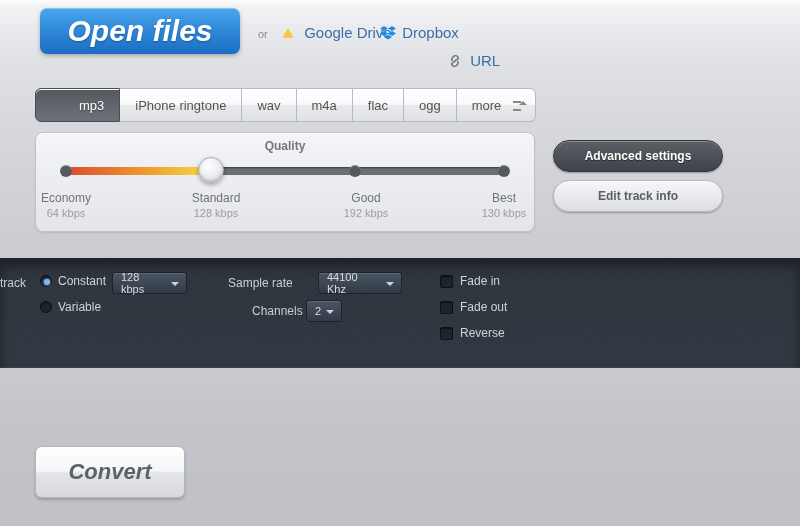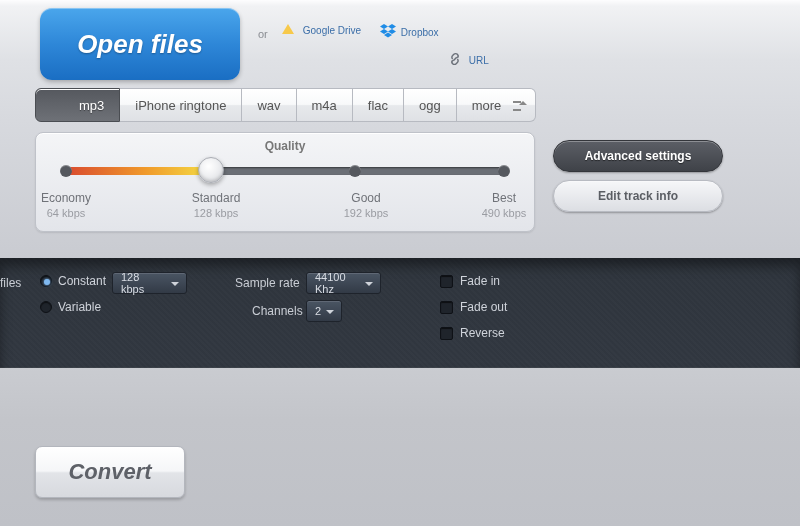--- a/index.html
+++ b/index.html
@@ -5,31 +5,31 @@
   * { box-sizing: border-box; margin: 0; padding: 0; font-family: Arial, Helvetica, sans-serif; }
   html, body { width: 800px; height: 526px; overflow: hidden; }
   body {
     background: linear-gradient(to bottom, #fdfdfe 0px, #f1f2f4 6px, #dfe1e5 60px, #d7d9de 120px, #c9cbd1 260px, #d6d8dd 270px, #c3c5ca 420px, #bfc1c7 526px);
     position: relative;
   }
 
   
   .open-row { position: absolute; left: 0; top: 0; right: 0; height: 80px; }
   .open-btn {
-    position: absolute; left: 40px; top: 8px; width: 200px; height: 72px;
-    border-radius: 12px;
+    position: absolute; left: 40px; top: 8px; width: 200px; height: 46px;
+    border-radius: 7px;
     background: linear-gradient(to bottom, #4aa6ec 0%, #2e87d8 50%, #1a6ec3 100%);
     box-shadow: inset 0 1px 0 rgba(255,255,255,.35), 0 2px 4px rgba(0,0,0,.25);
-    color: #fff; font-size: 26px; font-weight: bold; font-style: italic;
+    color: #fff; font-size: 30px; font-weight: bold; font-style: italic;
     display: flex; align-items: center; justify-content: center;
     text-shadow: 0 1px 2px rgba(0,0,0,.3);
     cursor: pointer;
   }
   .or-text { position: absolute; left: 258px; top: 28px; color: #8a8d93; font-size: 11px; }
-  .cloud-link { position: absolute; top: 24px; font-size: 10px; color: #3b6ea8; cursor: pointer; }
+  .cloud-link { position: absolute; top: 24px; font-size: 15px; color: #3b6ea8; cursor: pointer; }
   .cloud-link .ic { display: inline-block; width: 14px; height: 12px; vertical-align: -2px; margin-right: 4px; }
   .gd { left: 282px; }
   .db { left: 380px; }
   .ur { left: 448px; margin-top: 28px; }
 
   .gd .ic::before { content:''; display:block; width:0; height:0;
     border-left:6px solid transparent; border-right:6px solid transparent; border-bottom:10px solid #f7c94b; }
   .db .ic { color:#1f8ce6; }
   .db .ic svg { width:16px; height:14px; }
   .ur .ic svg { width:14px; height:14px; }
@@ -115,22 +115,22 @@
 
   .dd {
     position:absolute; height:22px; border-radius:3px;
     background:linear-gradient(to bottom,#4a5563,#323a46);
     border:1px solid #1e232b; color:#d9dde4; font-size:11px;
     display:flex; align-items:center; padding:0 22px 0 8px; cursor:pointer;
     box-shadow:inset 0 1px 0 rgba(255,255,255,.12);
   }
   .dd::after { content:''; position:absolute; right:7px; top:9px; width:0; height:0; border:4px solid transparent; border-top-color:#cfd3da; }
   .dd-bitrate{ left:112px; top:14px; width:75px; }
-  .lbl-sample{ left:235px; top:18px;text-align:center; }
-  .dd-sample{ left:306px; top:14px; width:75px; }
+  .lbl-sample{ left:228px; top:18px;text-align:center; }
+  .dd-sample{ left:318px; top:14px; width:84px; }
   .lbl-chan{ left:252px; top:46px; }
   .dd-chan{ left:306px; top:42px; width:36px; }
 
   .chk { position:absolute; display:flex; align-items:center; gap:7px; cursor:pointer; }
   .chk .box { width:13px; height:13px; border-radius:2px; background:#1f242b; border:1px solid #0e1116; box-shadow:inset 0 1px 1px rgba(0,0,0,.6); }
   .c-fin{ left:440px; top:16px; } .c-fout{ left:440px; top:42px; } .c-rev{ left:440px; top:68px; }
 
   
   .convert-btn {
     position:absolute; left:35px; top:446px; width:150px; height:52px; border-radius:7px;
@@ -198,29 +198,29 @@
   <div class="q-label ql1">
     <span>Standard</span>
     <span class="sub">128 kbps</span>
   </div>
   <div class="q-label ql2">
     <span>Good</span>
     <span class="sub">192 kbps</span>
   </div>
   <div class="q-label ql3">
     <span>Best</span>
-    <span class="sub">490 kbps</span>
+    <span class="sub">130 kbps</span>
   </div>
 </div>
 
 <div class="side-btn adv-btn">Advanced settings</div>
 <div class="side-btn edit-btn">Edit track info</div>
 
 <div class="adv-panel">
-  <span class="fld-label lbl-bitrate">files</span>
+  <span class="fld-label lbl-bitrate">track</span>
 
   <div class="radio checked r-const">
     <span class="dot"></span>
     <span>Constant</span>
   </div>
   <div class="radio r-var">
     <span class="dot"></span>
     <span>Variable</span>
   </div>
 

